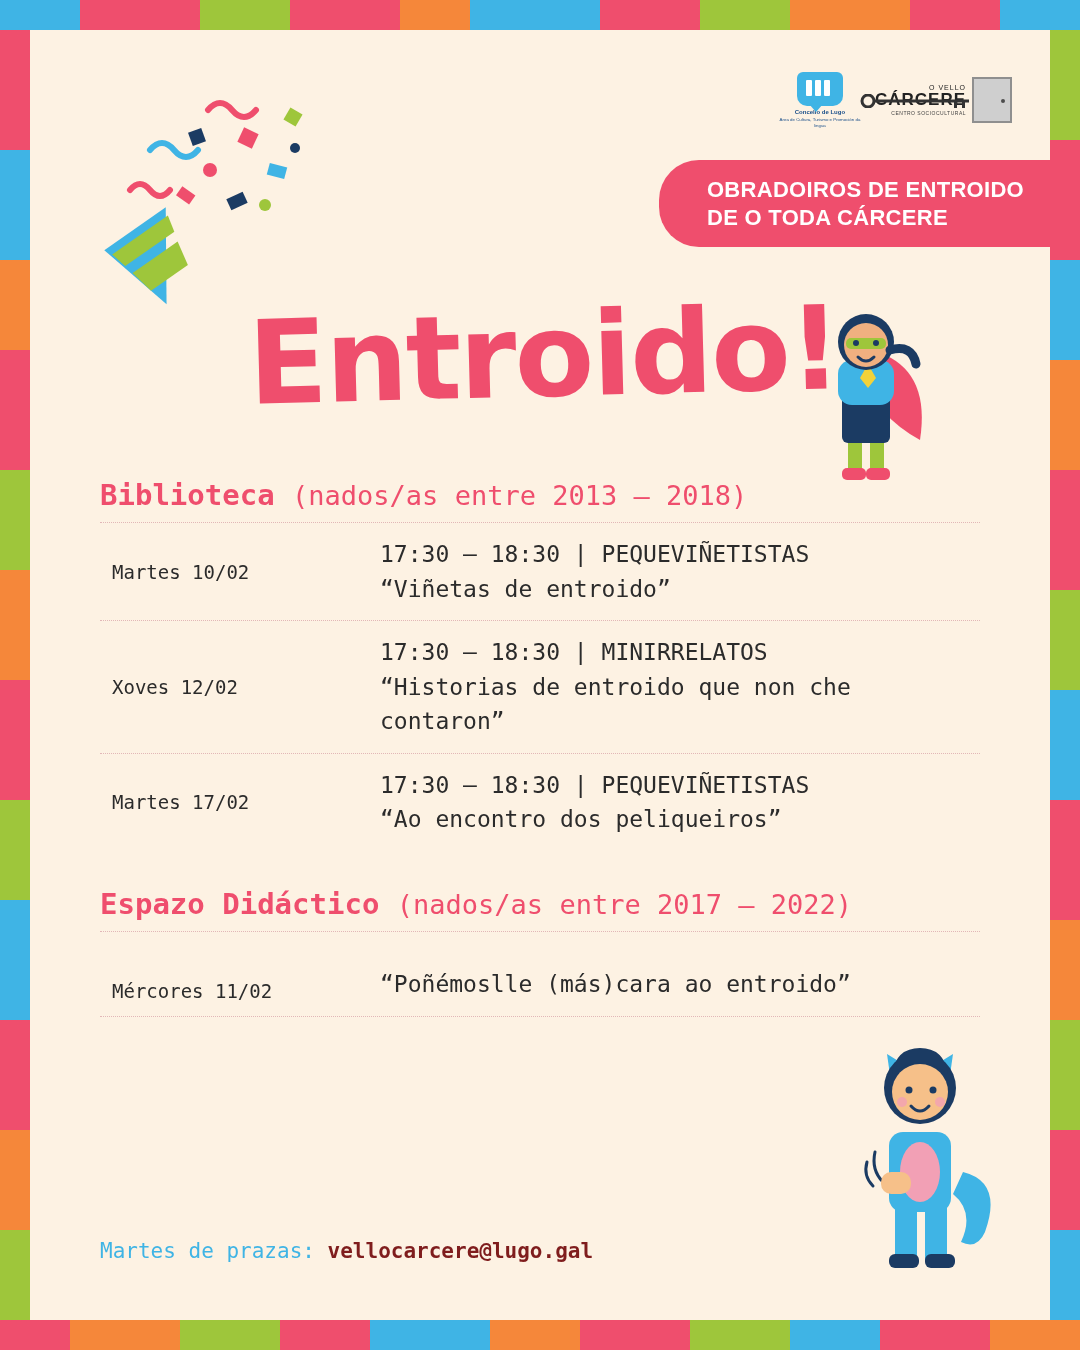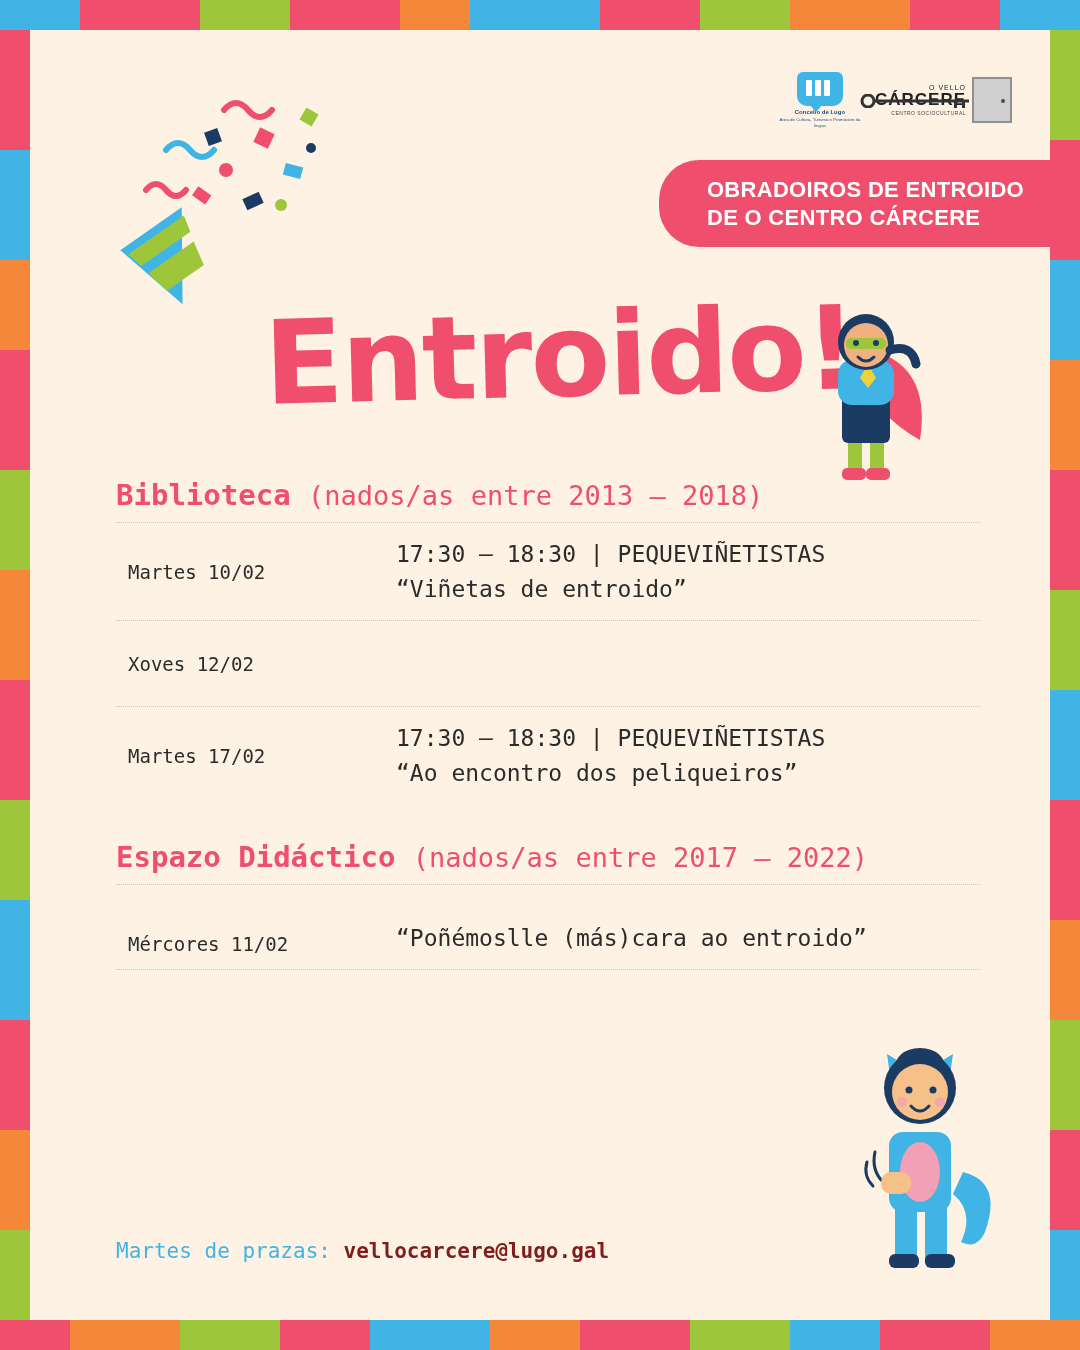--- a/index.html
+++ b/index.html
@@ -11,21 +11,20 @@
     position: relative;
   }
   .border-canvas { position: absolute; inset: 0; z-index: 0; }
 
   .card {
     position: absolute;
     left: 30px; top: 30px; right: 30px; bottom: 30px;
     background: #fdf2e3;
     z-index: 2;
     overflow: hidden;
-    margin-left: 16px;
   }
 
   
   .logos {
     position: absolute; right: 38px; top: 42px;
     display: flex; align-items: center; gap: 14px;
   }
   .logo-conc { text-align: center; width: 82px; }
   .logo-conc .bubble {
     width: 46px; height: 34px; margin: 0 auto 3px;
@@ -221,21 +220,21 @@
     <svg class="key" viewBox="0 0 120 14">
       <circle cx="10" cy="7" r="6" fill="none" stroke="#333" stroke-width="3"></circle>
       <rect x="16" y="5.5" width="95" height="3" fill="#333"></rect>
       <rect x="96" y="8" width="3" height="6" fill="#333"></rect>
       <rect x="104" y="8" width="3" height="6" fill="#333"></rect>
     </svg>
   </div>
 
   <div class="banner">
     <div>OBRADOIROS DE ENTROIDO</div>
-    <div>DE O CENTRO CÁRCERE</div>
+    <div>DE O TODA CÁRCERE</div>
   </div>
 
   <div class="title">Entroido!</div>
 
   <svg class="girl" viewBox="0 0 150 190">
     <path d="M95 55 q45 20 35 85 q-22 -12 -38 -30 Z" fill="#ef4e6d"></path>
     <rect x="52" y="95" width="48" height="48" rx="6" fill="#1b3b63"></rect>
     <rect x="48" y="60" width="56" height="45" rx="14" fill="#3fb4e5"></rect>
     <path d="M70 78 l8 -14 l8 14 l-8 10 Z" fill="#f2d23a"></path>
     <circle cx="76" cy="42" r="28" fill="#1b3b63"></circle>
@@ -261,20 +260,24 @@
     <div class="row">
       <div class="day">Martes 10/02</div>
       <div class="detail">
         <div class="line1">17:30 – 18:30 | PEQUEVIÑETISTAS</div>
         <div class="line2">“Viñetas de entroido”</div>
       </div>
     </div>
 
     <div class="row">
       <div class="day">Xoves 12/02</div>
+      <div class="detail">
+        <div class="line1">17:30 – 18:30 | MINIRRELATOS</div>
+        <div class="line2">“Historias de entroido que non che contaron”</div>
+      </div>
     </div>
 
     <div class="row">
       <div class="day">Martes 17/02</div>
       <div class="detail">
         <div class="line1">17:30 – 18:30 | PEQUEVIÑETISTAS</div>
         <div class="line2">“Ao encontro dos peliqueiros”</div>
       </div>
     </div>
 

